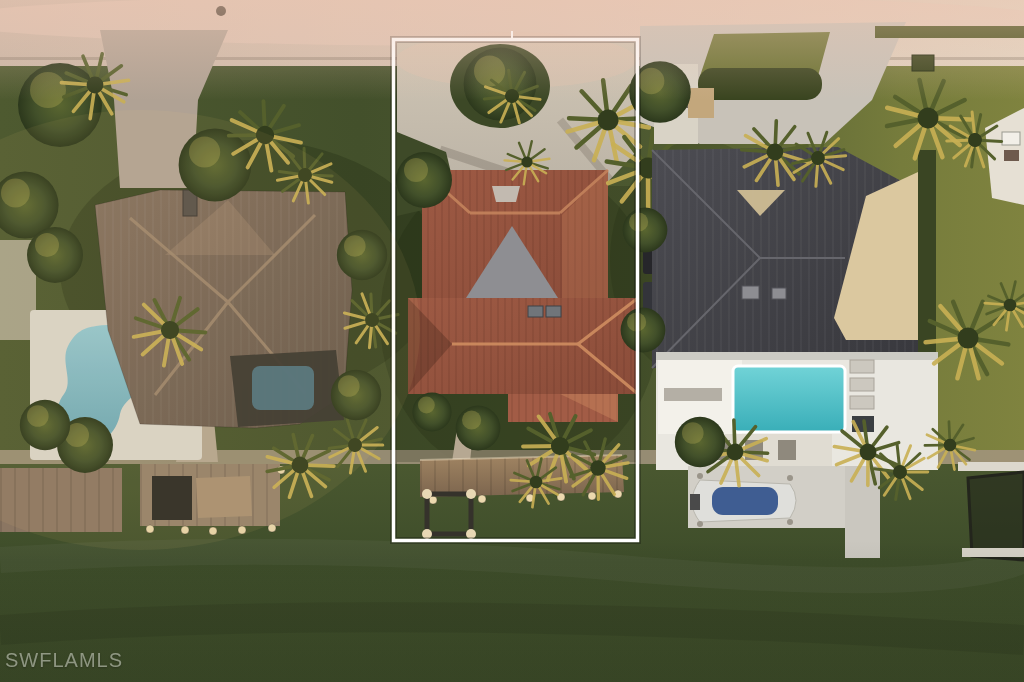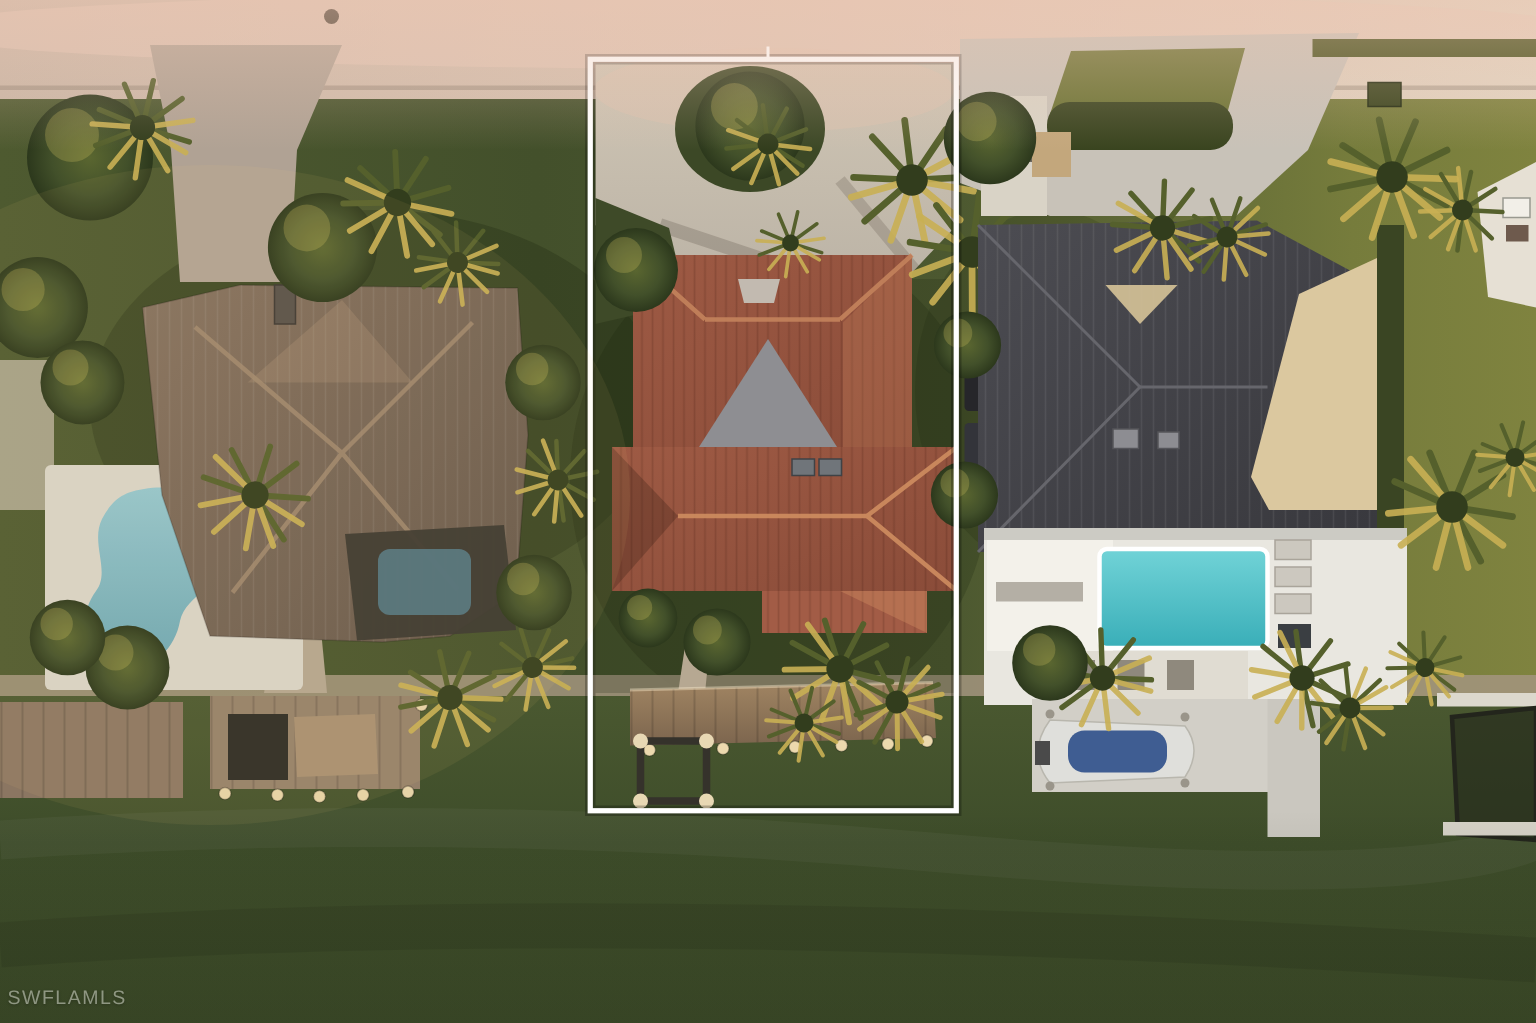--- a/index.html
+++ b/index.html
@@ -3,21 +3,21 @@
 <meta charset="utf-8">
 <style>
   html,body{margin:0;padding:0;background:#222;}
   .stage{
     position:relative;width:1024px;height:682px;overflow:hidden;
     font-family:"Liberation Sans", sans-serif;
   }
   .stage svg{position:absolute;left:0;top:0;display:block;}
   .watermark{
     position:absolute;left:5px;bottom:10px;
-    font-size:13px;letter-spacing:1px;
+    font-size:20px;letter-spacing:1px;
     color:rgba(205,210,195,0.60);
     text-shadow:0 1px 2px rgba(0,0,0,0.25);
     user-select:none;
   }
 </style>
 </head>
 <body>
 
 <div class="stage">
 <svg width="1024" height="682" viewBox="0 0 1024 682">

